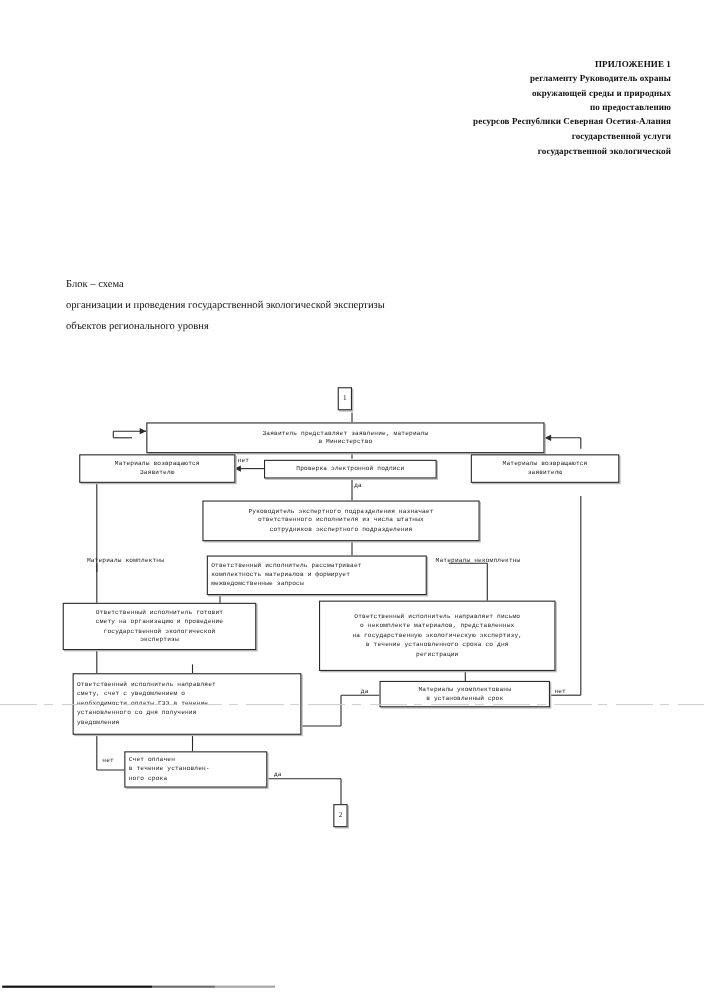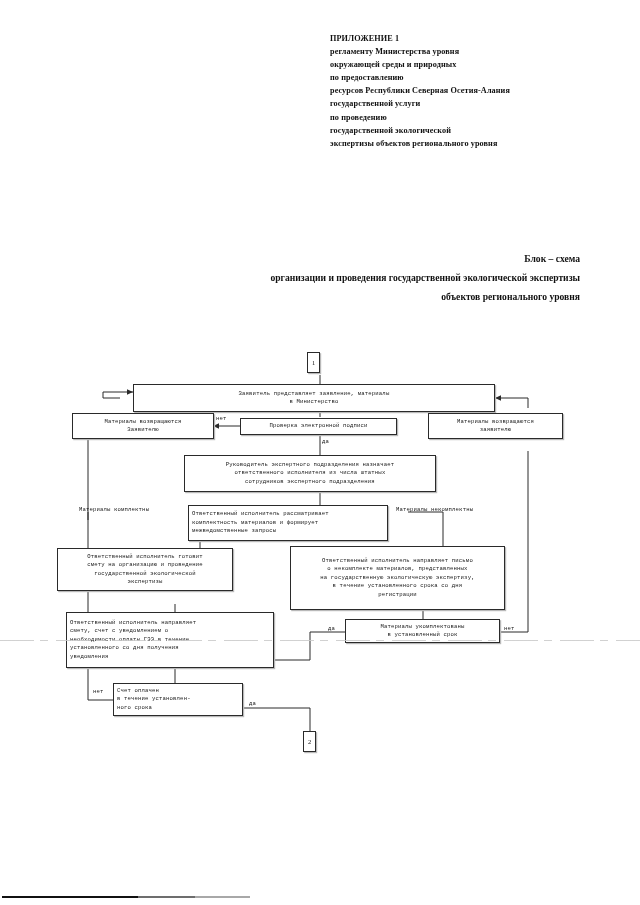--- a/index.html
+++ b/index.html
@@ -11,37 +11,37 @@
     font-family: "Liberation Serif", serif;
     color: #111;
     position: relative;
     overflow: hidden;
   }
   .page { position: absolute; inset: 0; }
 
   
   .doc-header {
     position: absolute;
-    left: 330px; top: 32px; width: 280px;
-    text-align: left;
+    left: 330px; top: 52px; width: 280px;
+    text-align: right;
     font-size: 8.2px;
     line-height: 13.1px;
     font-weight: bold;
     font-family: "Liberation Serif", serif;
     letter-spacing: 0.1px;
   }
   .doc-header div { white-space: nowrap; }
 
   
   .doc-title {
     position: absolute;
     left: 60px; top: 249px; width: 520px;
-    text-align: right;
+    text-align: left;
     font-size: 9.6px;
-    font-weight: bold;
+    font-weight: normal;
     line-height: 19px;
     font-family: "Liberation Serif", serif;
   }
 
   
   .chart { position: absolute; left: 0; top: 0; width: 640px; height: 905px; }
   .chart svg { position: absolute; left: 0; top: 0; }
 
   
   .node {
@@ -99,28 +99,26 @@
     background: linear-gradient(to right, #111 0 55%, #6d6d6d 55% 78%, #a8a8a8 78% 100%);
   }
 </style>
 </head>
 <body>
 
 <div class="page">
 
   <div class="doc-header">
     <div>ПРИЛОЖЕНИЕ 1</div>
-    <div>регламенту Министерства уровня</div>
+    <div>регламенту Руководитель охраны</div>
     <div>окружающей среды и природных</div>
     <div>по предоставлению</div>
     <div>ресурсов Республики Северная Осетия-Алания</div>
     <div>государственной услуги</div>
-    <div>по проведению</div>
     <div>государственной экологической</div>
-    <div>экспертизы объектов регионального уровня</div>
   </div>
 
   <div class="doc-title">
     <div>Блок – схема</div>
     <div>организации и проведения государственной экологической экспертизы</div>
     <div>объектов регионального уровня</div>
   </div>
 
   <div class="chart">
 

